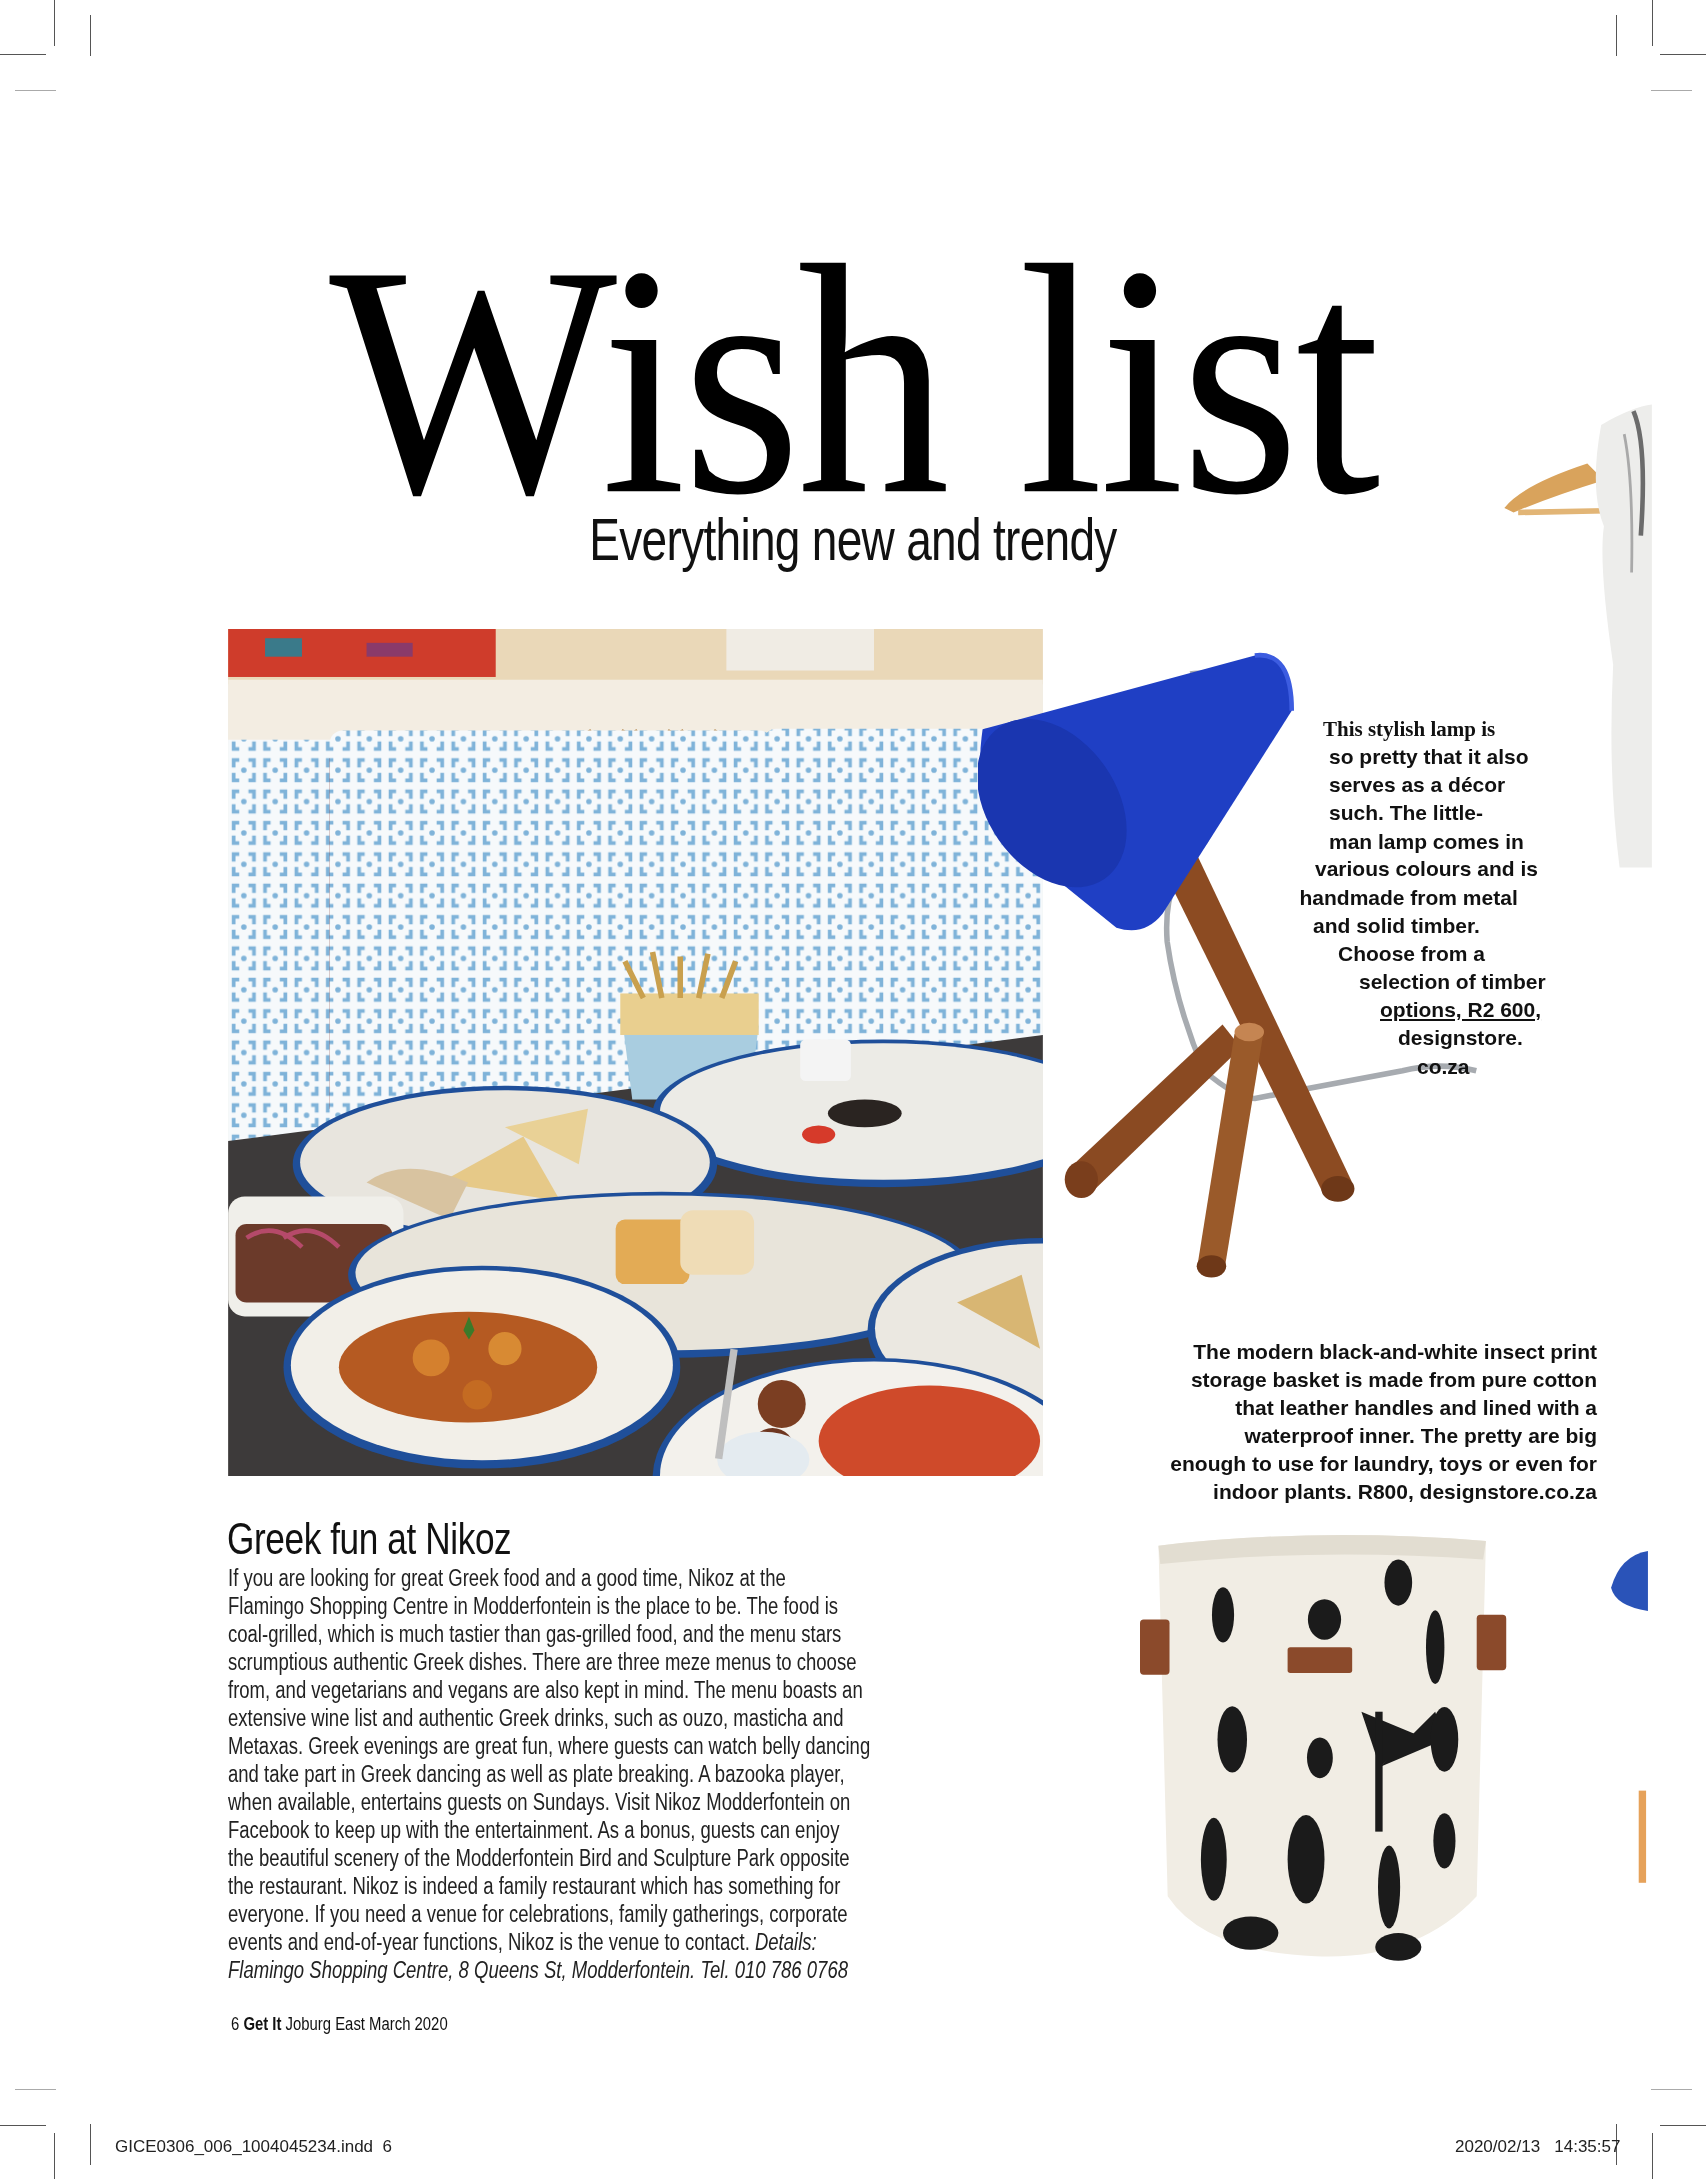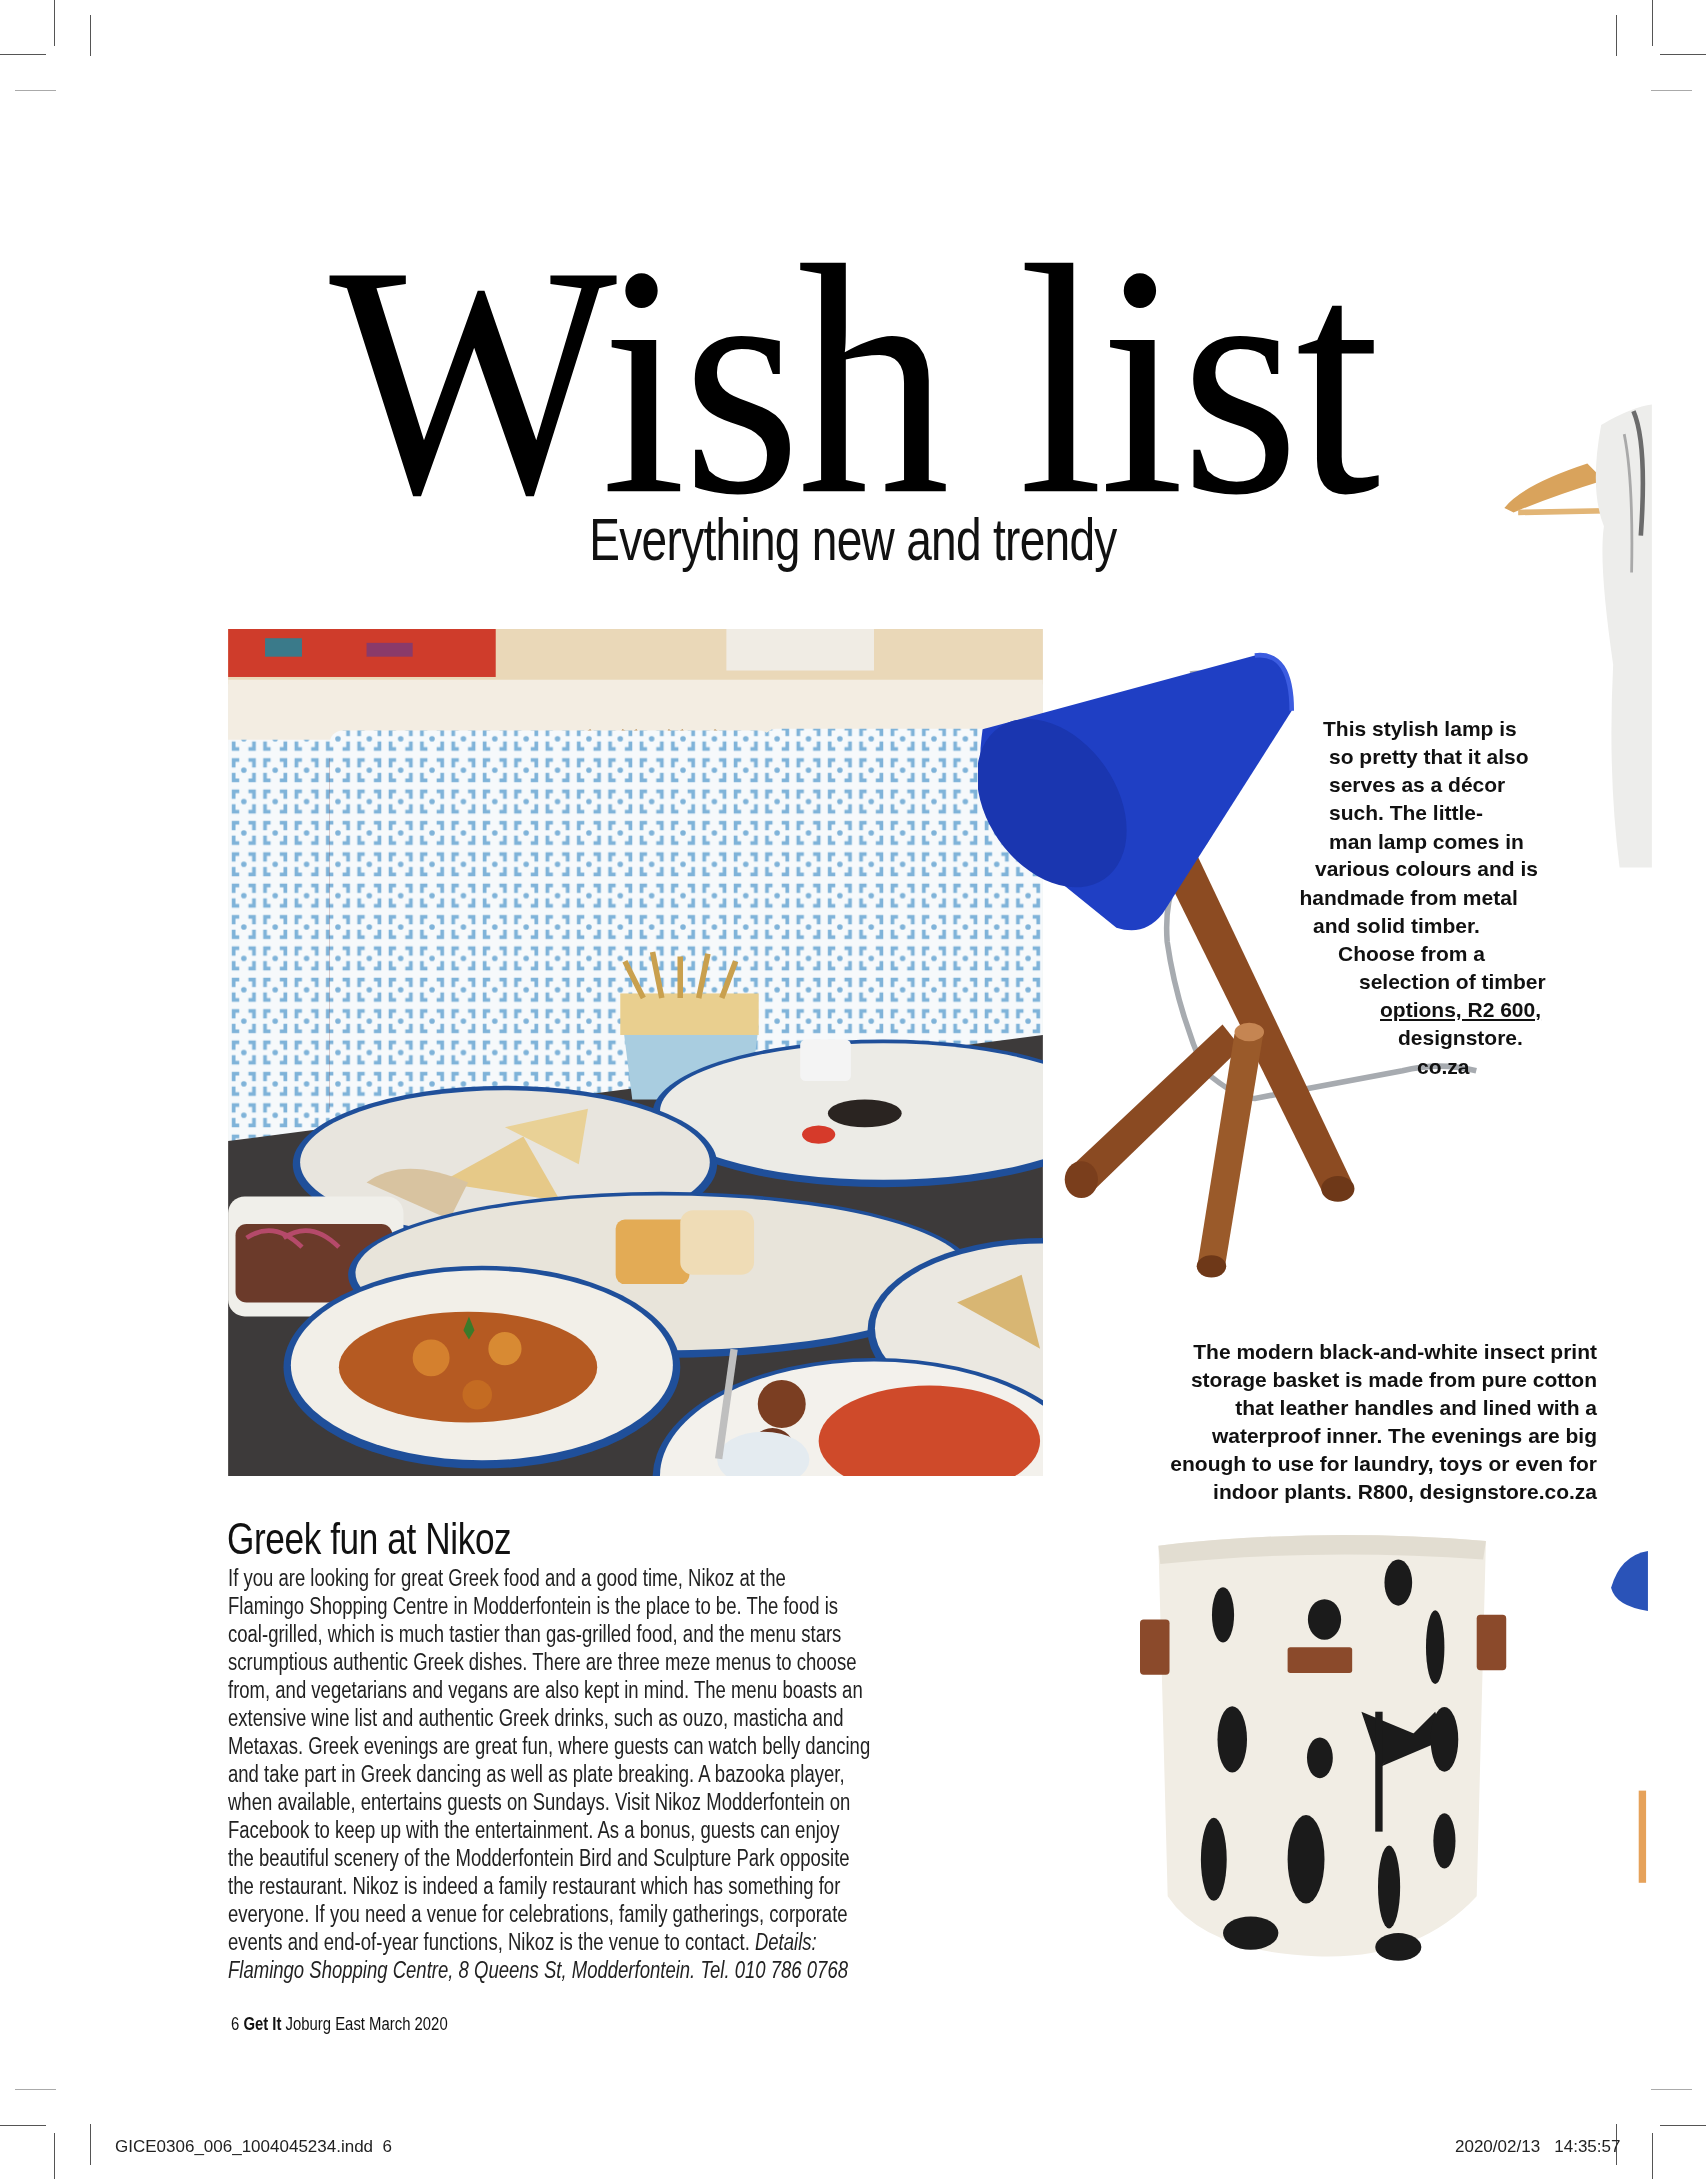--- a/index.html
+++ b/index.html
@@ -154,40 +154,40 @@
   <path d="M278 430 L 310 425 L 268 680 L 238 680 Z" fill="#9a5a2a"></path>
   <ellipse cx="294" cy="428" rx="16" ry="10" fill="#c58552"></ellipse>
   <ellipse cx="253" cy="682" rx="16" ry="12" fill="#6e3818"></ellipse>
 
   <path d="M5 100 L 300 20 Q 340 15 340 80 L 200 300 Q 180 325 150 315 L 20 210 Q -5 170 5 100 Z" fill="#1f3fc4"></path>
   <ellipse cx="80" cy="180" rx="70" ry="100" transform="rotate(-35 80 180)" fill="#1a36b0"></ellipse>
   <path d="M300 20 Q 340 15 340 80" stroke="#3c5ce0" stroke-width="5" fill="none"></path>
 </svg>
 
 <div class="abs" style="left:1281px;top:715px;">
-  <div class="lamp-cap" style="position:absolute;left:42px;top:0;">This stylish lamp is</div>
+  <div class="lamp-cap" style="position:absolute;left:42px;top:0;font-family:Liberation Serif, serif;">This stylish lamp is</div>
   <div class="lamp-cap" style="position:absolute;left:48px;top:28px;">so pretty that it also</div>
   <div class="lamp-cap" style="position:absolute;left:48px;top:56px;">serves as a décor</div>
   <div class="lamp-cap" style="position:absolute;left:48px;top:84px;">such. The little-</div>
   <div class="lamp-cap" style="position:absolute;left:48px;top:113px;">man lamp comes in</div>
   <div class="lamp-cap" style="position:absolute;left:34px;top:140px;">various colours and is</div>
   <div class="lamp-cap" style="position:absolute;left:18.5px;top:169px;">handmade from metal</div>
   <div class="lamp-cap" style="position:absolute;left:32px;top:197px;">and solid timber.</div>
   <div class="lamp-cap" style="position:absolute;left:57px;top:225px;">Choose from a</div>
   <div class="lamp-cap" style="position:absolute;left:78px;top:253px;">selection of timber</div>
   <div class="lamp-cap" style="position:absolute;left:99px;top:281px;text-decoration:underline;">options, R2 600,</div>
   <div class="lamp-cap" style="position:absolute;left:117px;top:309px;">designstore.</div>
   <div class="lamp-cap" style="position:absolute;left:136px;top:338px;">co.za</div>
 </div>
 
 <div class="abs basket-cap">
   <div>The modern black-and-white insect print</div>
   <div>storage basket is made from pure cotton</div>
   <div>that leather handles and lined with a</div>
-  <div>waterproof inner. The evenings are big</div>
+  <div>waterproof inner. The pretty are big</div>
   <div>enough to use for laundry, toys or even for</div>
   <div>indoor plants. R800, designstore.co.za</div>
 </div>
 
 <svg class="abs" style="left:1140px;top:1527px;" width="369" height="434" viewBox="0 0 400 470">
   <path d="M20 20 Q 190 0 375 15 L 365 400 Q 300 470 190 465 Q 70 460 30 400 Z" fill="#f1ede4"></path>
   <path d="M20 20 Q 190 0 375 15 L 372 35 Q 190 22 22 40 Z" fill="#e2ddd1"></path>
 
   <rect x="0" y="100" width="32" height="60" rx="4" fill="#8b4a2b"></rect>
   <rect x="365" y="95" width="32" height="60" rx="4" fill="#8b4a2b"></rect>

